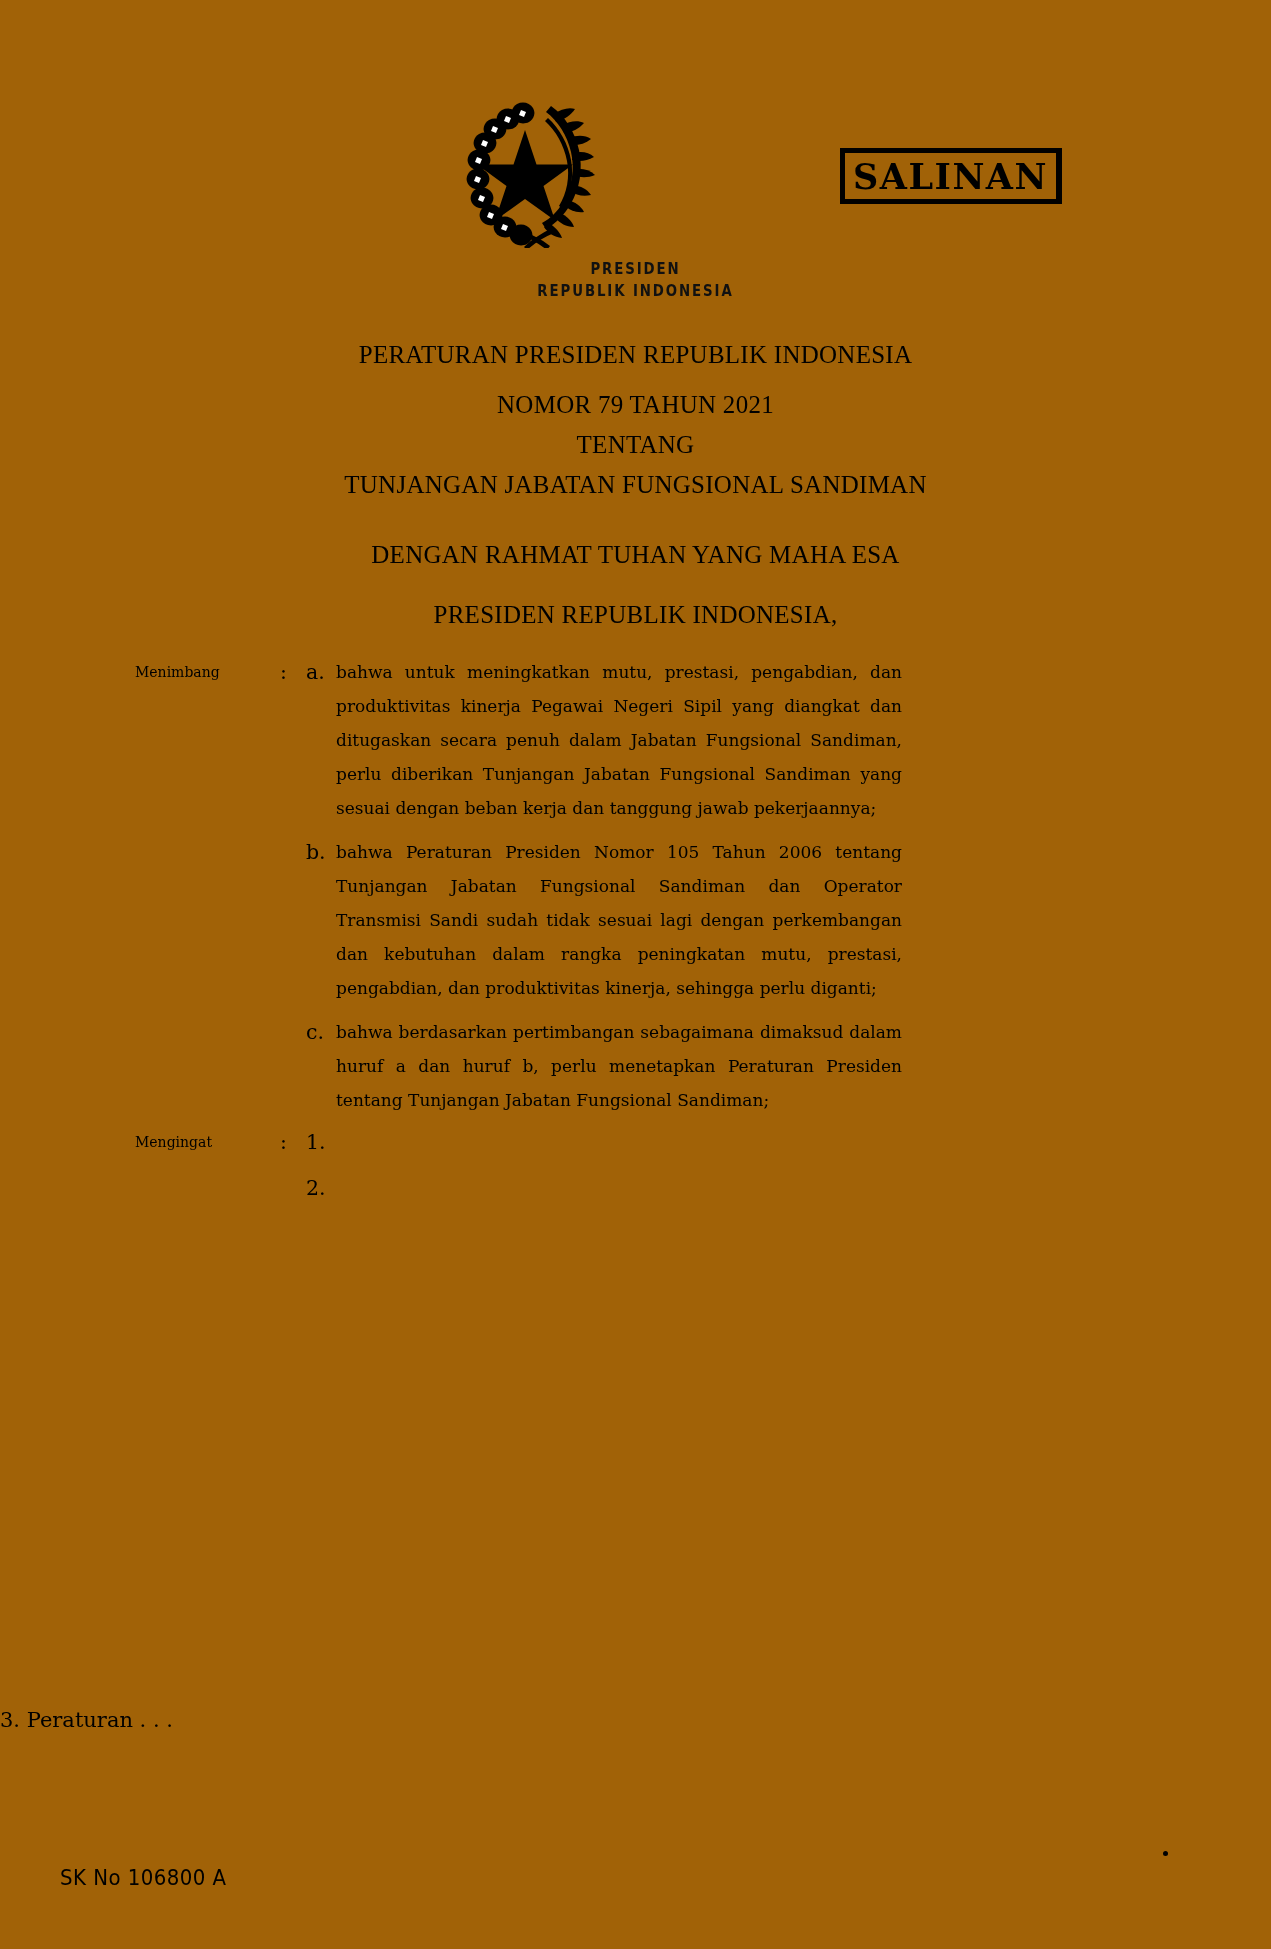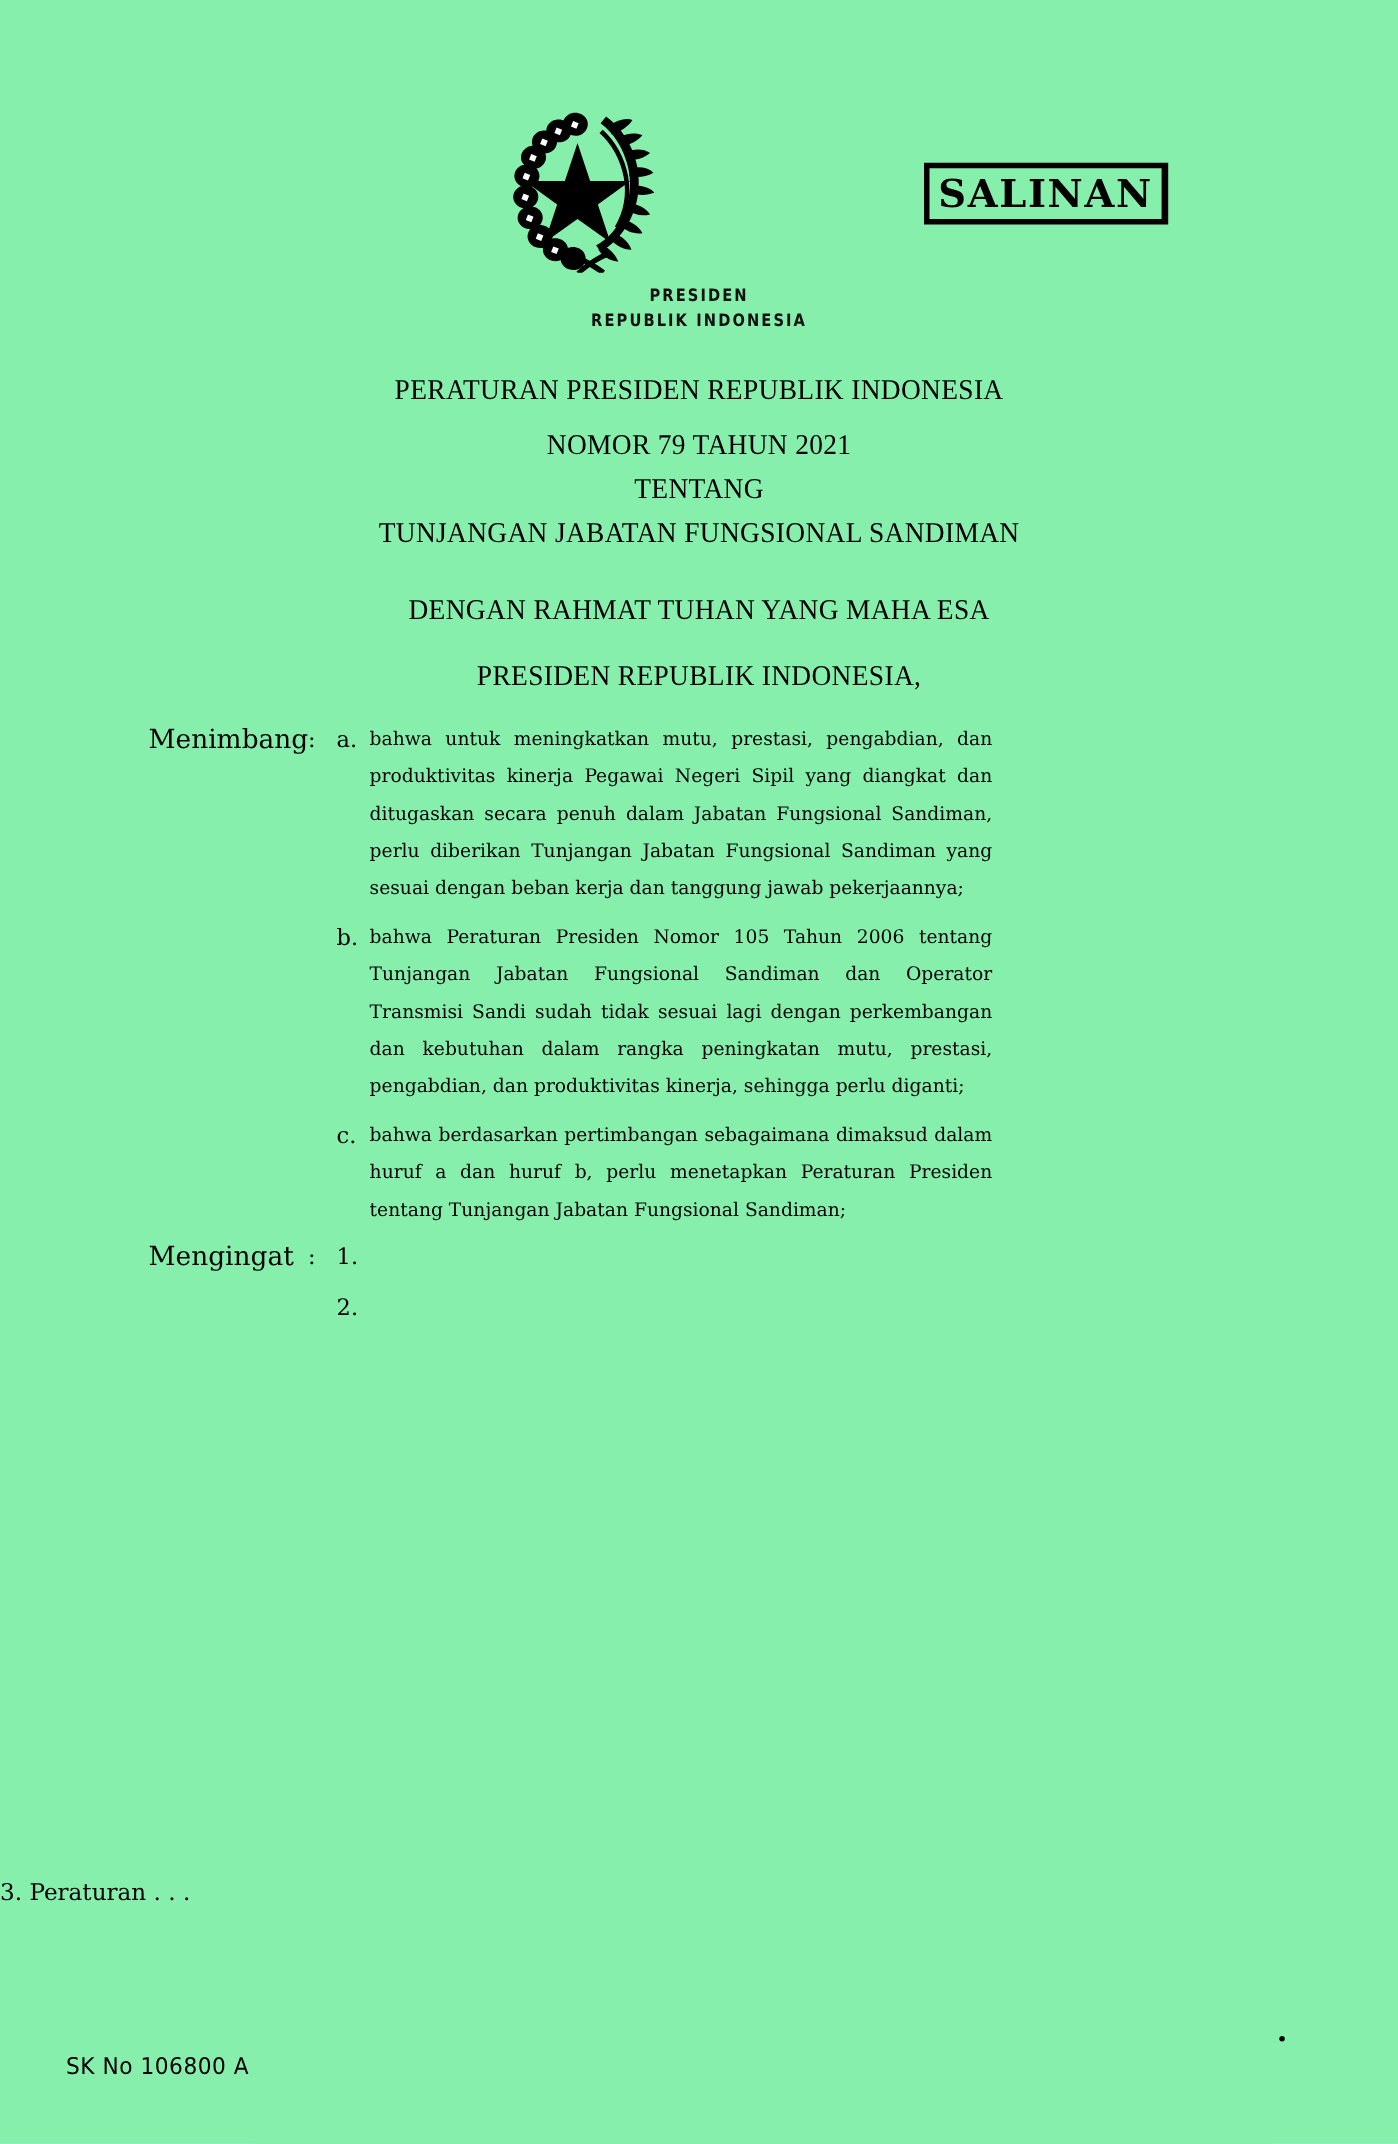--- a/index.html
+++ b/index.html
@@ -14,21 +14,21 @@
     font-family: "Liberation Serif", serif;
     color: #000000;
     overflow: hidden;
   }
 
   .page {
     position: absolute;
     inset: 0;
     width: 1271px;
     height: 1949px;
-    background: #86efac;
+    background: #a16207;
   }
 
   
   .masthead {
     position: absolute;
     top: 96px;
     left: 0;
     width: 1271px;
     height: 230px;
   }
@@ -112,21 +112,21 @@
   .clause {
     position: relative;
     display: flex;
     align-items: flex-start;
     margin-bottom: 0;
   }
   .label-col {
     width: 145px;
     margin-left: 135px;
     flex: 0 0 145px;
-    font-size: 24px;
+    font-size: 14px;
     line-height: 34px;
     white-space: nowrap;
   }
   .colon-col {
     width: 26px;
     flex: 0 0 26px;
     font-size: 20.5px;
     line-height: 34px;
   }
   .marker-col {

